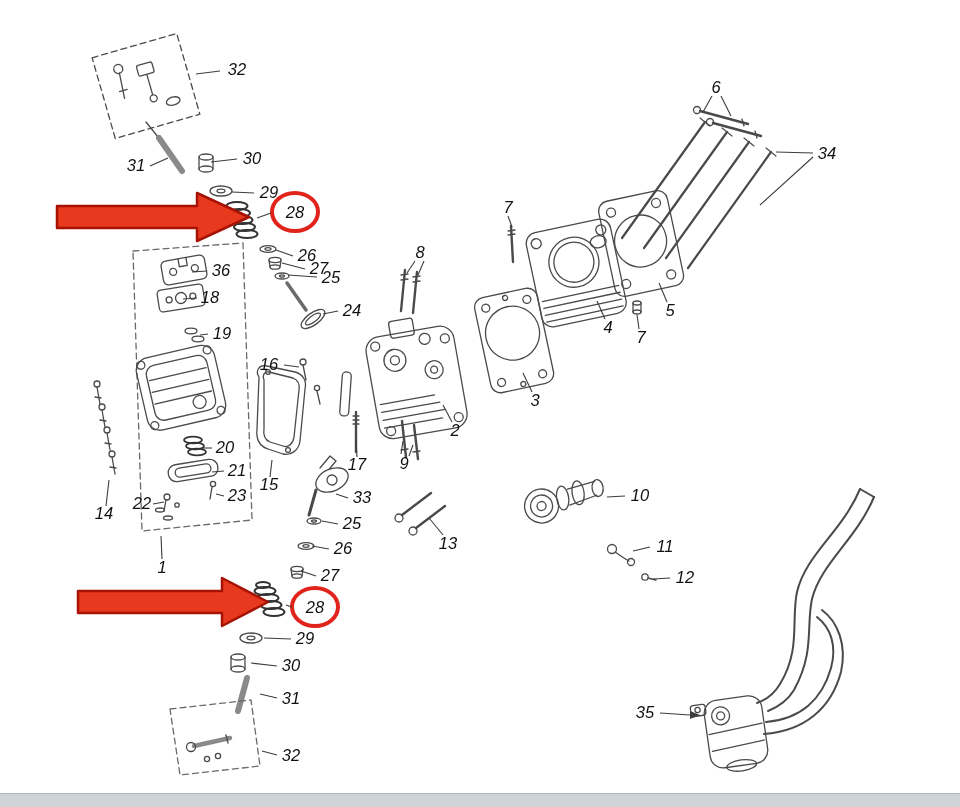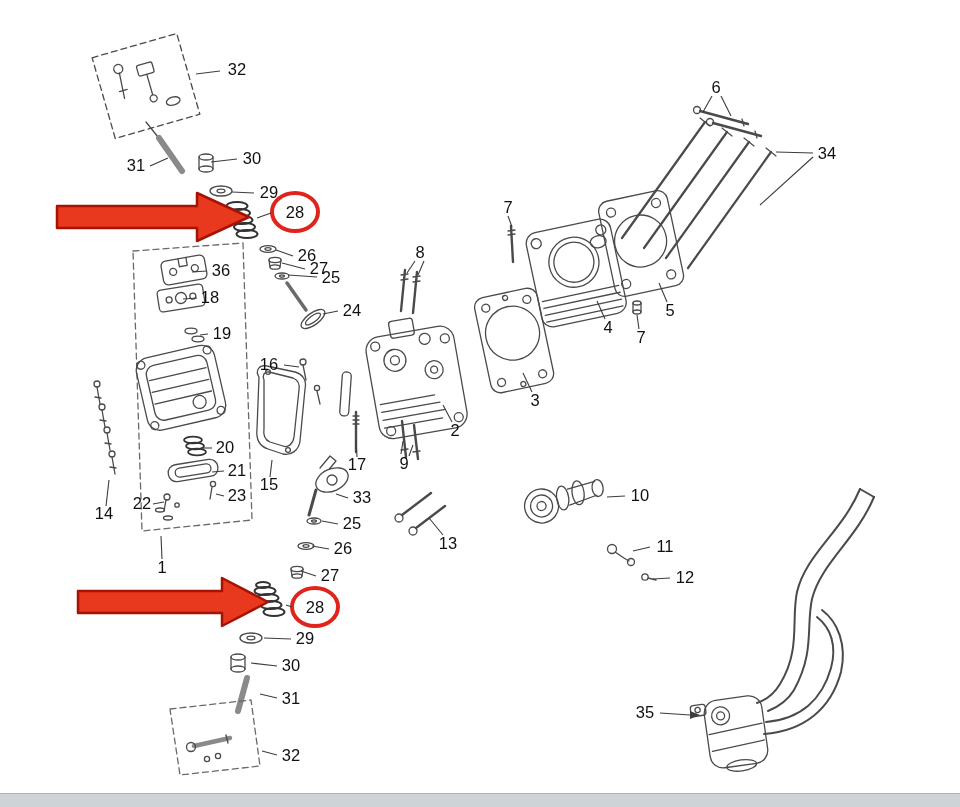--- a/index.html
+++ b/index.html
@@ -1,18 +1,18 @@
 <!DOCTYPE html>
 <html><head>
 <meta charset="utf-8">
 <title>Diagram</title>
 <style>
   html, body { margin: 0; padding: 0; background: #ffffff; }
   body { width: 960px; height: 807px; overflow: hidden; font-family: "Liberation Sans", sans-serif; }
-  .stage { position: relative; width: 781px; height: 807px; background: #ffffff; }
+  .stage { position: relative; width: 781px; height: 807px; background: #ffffff; font-style: italic; }
   .stage svg { position: absolute; left: 0; top: 0; }
   .callouts text {
     font-family: "Liberation Sans", sans-serif;
     font-size: 16.5px;
     fill: #111111;
     text-anchor: middle;
     stroke: none;
   }
   .bottom-bar {
     position: absolute; left: 0; bottom: 0; width: 960px; height: 13px;

